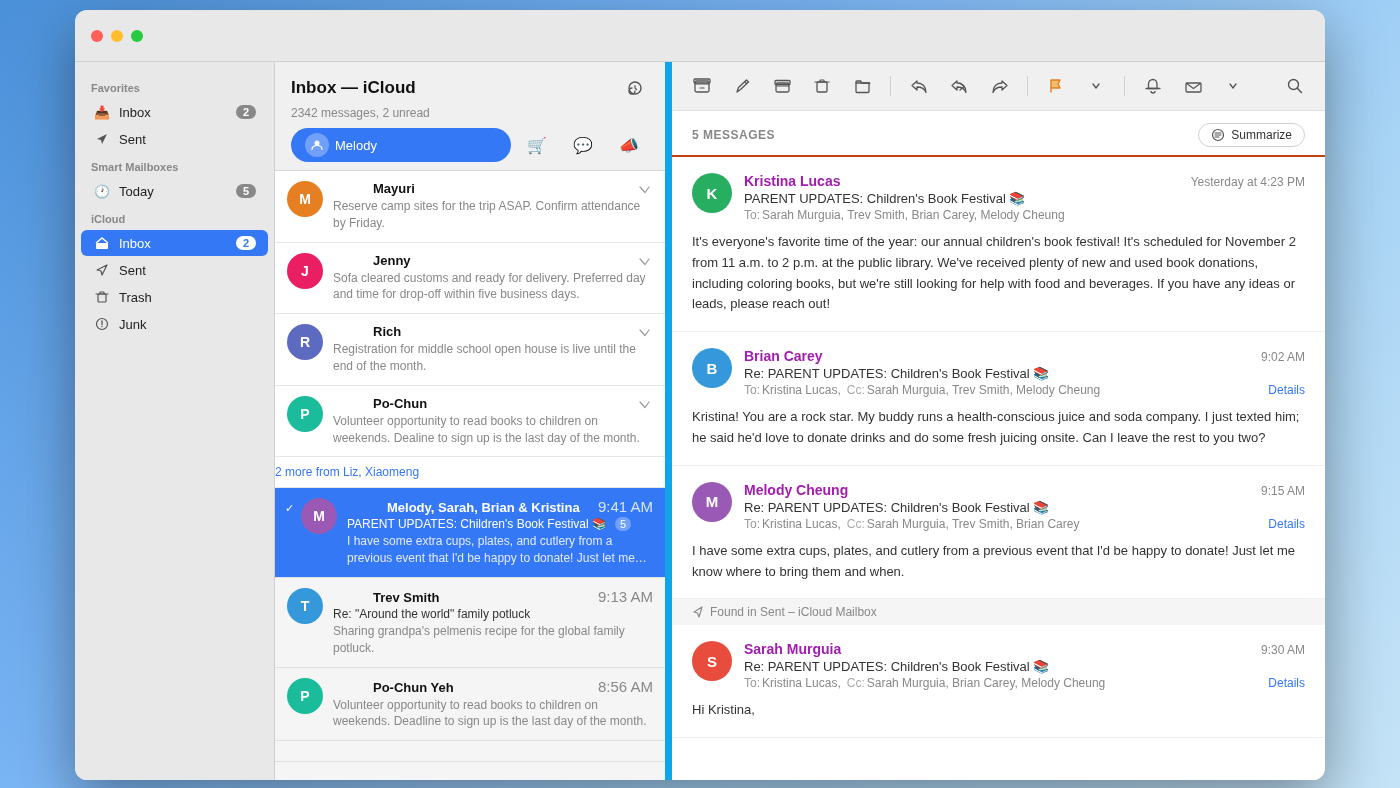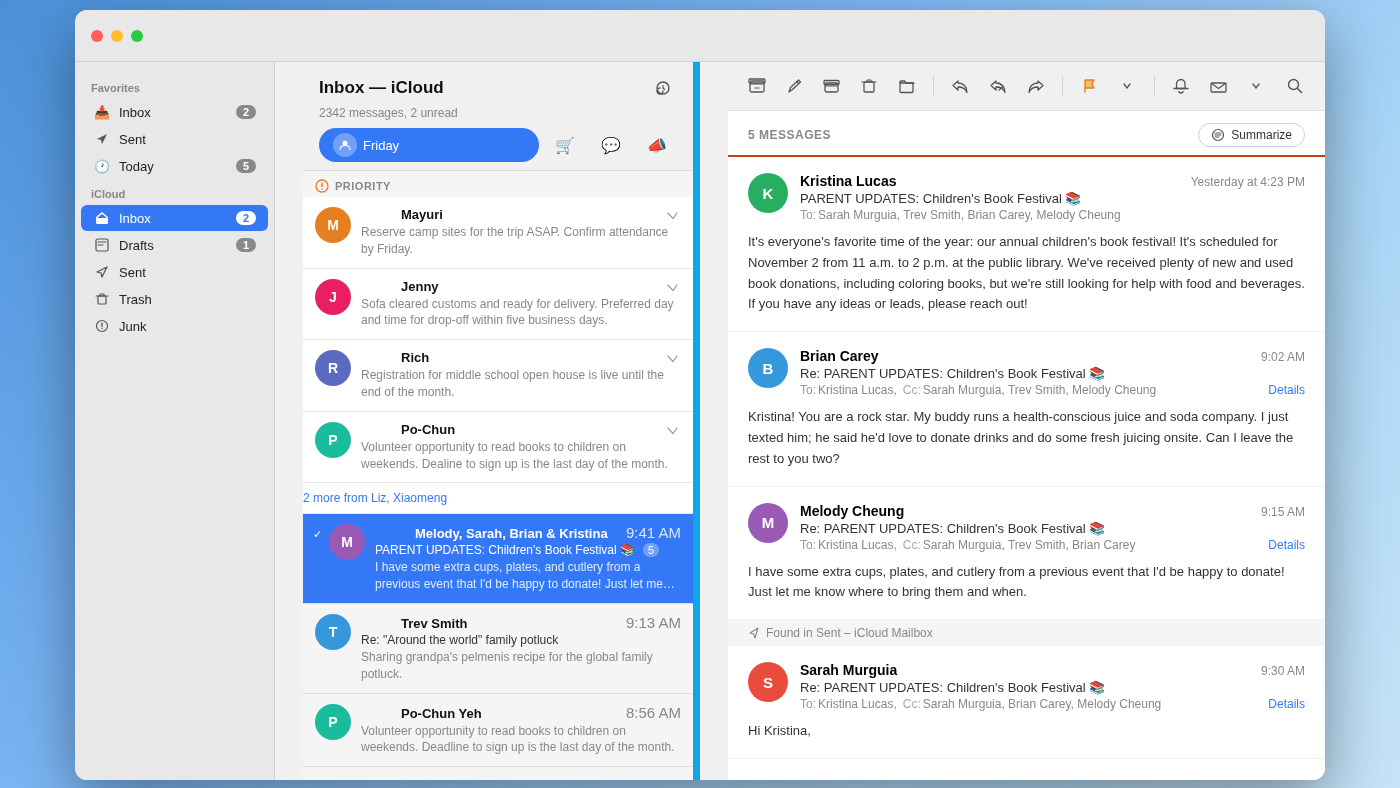--- a/index.html
+++ b/index.html
@@ -45,21 +45,20 @@
     .tl { width: 12px; height: 12px; border-radius: 50%; }
     .tl-red { background: #ff5f57; }
     .tl-yellow { background: #ffbd2e; }
     .tl-green { background: #28ca41; }
 
     
     .main-layout {
       display: flex;
       flex: 1;
       overflow: hidden;
-      gap: 28px;
     }
 
     
     .sidebar {
       width: 200px;
       background: #e8e8e8;
       border-right: 1px solid #d0d0d0;
       padding: 12px 0;
       flex-shrink: 0;
       overflow-y: auto;
@@ -414,21 +413,21 @@
 
     .email-sender-row {
       display: flex;
       justify-content: space-between;
       align-items: baseline;
     }
 
     .email-sender {
       font-size: 14px;
       font-weight: 600;
-      color: #000000;
+      color: #a21caf;
     }
 
     .email-time {
       font-size: 12px;
       color: #888;
     }
 
     .email-subject {
       font-size: 13px;
       font-weight: 500;
@@ -522,50 +521,41 @@
 
       <div class="sidebar-item">
         <div class="sidebar-icon">
           <svg width="14" height="14" viewBox="0 0 14 14" fill="none">
               <path d="M2 7L12 2L7 12L6 8L2 7Z" fill="#555"></path>
             </svg>
         </div>
         <span class="sidebar-item-label">Sent</span>
       </div>
 
+      <div class="sidebar-section-title">Smart Mailboxes</div>
 
       <div class="sidebar-item">
         <div class="sidebar-icon">🕐</div>
         <span class="sidebar-item-label">Today</span>
         <span class="sidebar-badge">5</span>
       </div>
 
       <div class="sidebar-section-title">iCloud</div>
 
       <div class="sidebar-item active">
         <div class="sidebar-icon">
           <svg width="14" height="14" viewBox="0 0 14 14" fill="white">
               <rect x="1" y="7" width="12" height="6" rx="1" fill="white"></rect>
               <path d="M1 7L7 2L13 7" fill="none" stroke="white" stroke-width="1.5"></path>
             </svg>
         </div>
         <span class="sidebar-item-label">Inbox</span>
         <span class="sidebar-badge">2</span>
       </div>
 
-      <div class="sidebar-item">
-        <div class="sidebar-icon">
-          <svg width="14" height="14" viewBox="0 0 14 14" fill="none">
-              <rect x="1" y="1" width="12" height="12" rx="1.5" stroke="#555" stroke-width="1.2"></rect>
-              <path d="M3 4h8M3 7h5" stroke="#555" stroke-width="1.1" stroke-linecap="round"></path>
-            </svg>
-        </div>
-        <span class="sidebar-item-label">Drafts</span>
-        <span class="sidebar-badge">1</span>
-      </div>
 
       <div class="sidebar-item">
         <div class="sidebar-icon">
           <svg width="14" height="14" viewBox="0 0 14 14" fill="none">
               <path d="M2 7L12 2L7 12L6 8L2 7Z" stroke="#555" stroke-width="1.2" stroke-linejoin="round"></path>
             </svg>
         </div>
         <span class="sidebar-item-label">Sent</span>
       </div>
 
@@ -605,38 +595,30 @@
         </div>
         <div class="inbox-subtitle">2342 messages, 2 unread</div>
         <div class="filter-tabs">
           <button class="filter-tab-primary">
             <div class="filter-tab-icon">
               <svg width="12" height="12" viewBox="0 0 12 12" fill="none">
                   <circle cx="6" cy="4" r="2.5" fill="white"></circle>
                   <path d="M1 10.5c0-2.5 2.2-4 5-4s5 1.5 5 4" stroke="white" stroke-width="1.2" stroke-linecap="round"></path>
                 </svg>
             </div>
-            <span>Friday</span>
+            <span>Melody</span>
           </button>
           <button class="filter-tab-secondary">🛒</button>
           <button class="filter-tab-secondary">💬</button>
           <button class="filter-tab-secondary">📣</button>
         </div>
       </div>
 
       <div class="message-items">
 
-        <div class="priority-section">
-          <svg width="14" height="14" viewBox="0 0 14 14" fill="none">
-              <circle cx="7" cy="7" r="6" stroke="#e67e22" stroke-width="1.3"></circle>
-              <path d="M7 4v3.5" stroke="#e67e22" stroke-width="1.4" stroke-linecap="round"></path>
-              <circle cx="7" cy="10" r="0.8" fill="#e67e22"></circle>
-            </svg>
-          <span class="priority-label">PRIORITY</span>
-        </div>
 
         <div class="message-item priority-item">
           <div class="avatar av-orange">M</div>
           <div class="msg-content">
             <div class="msg-header-row">
               <span class="msg-sender">Mayuri</span>
               <svg width="14" height="10" viewBox="0 0 14 10" fill="none">
                   <path d="M1 1l5 5.5L10 1" stroke="#999" stroke-width="1.2" stroke-linecap="round"></path>
                 </svg>
             </div>

